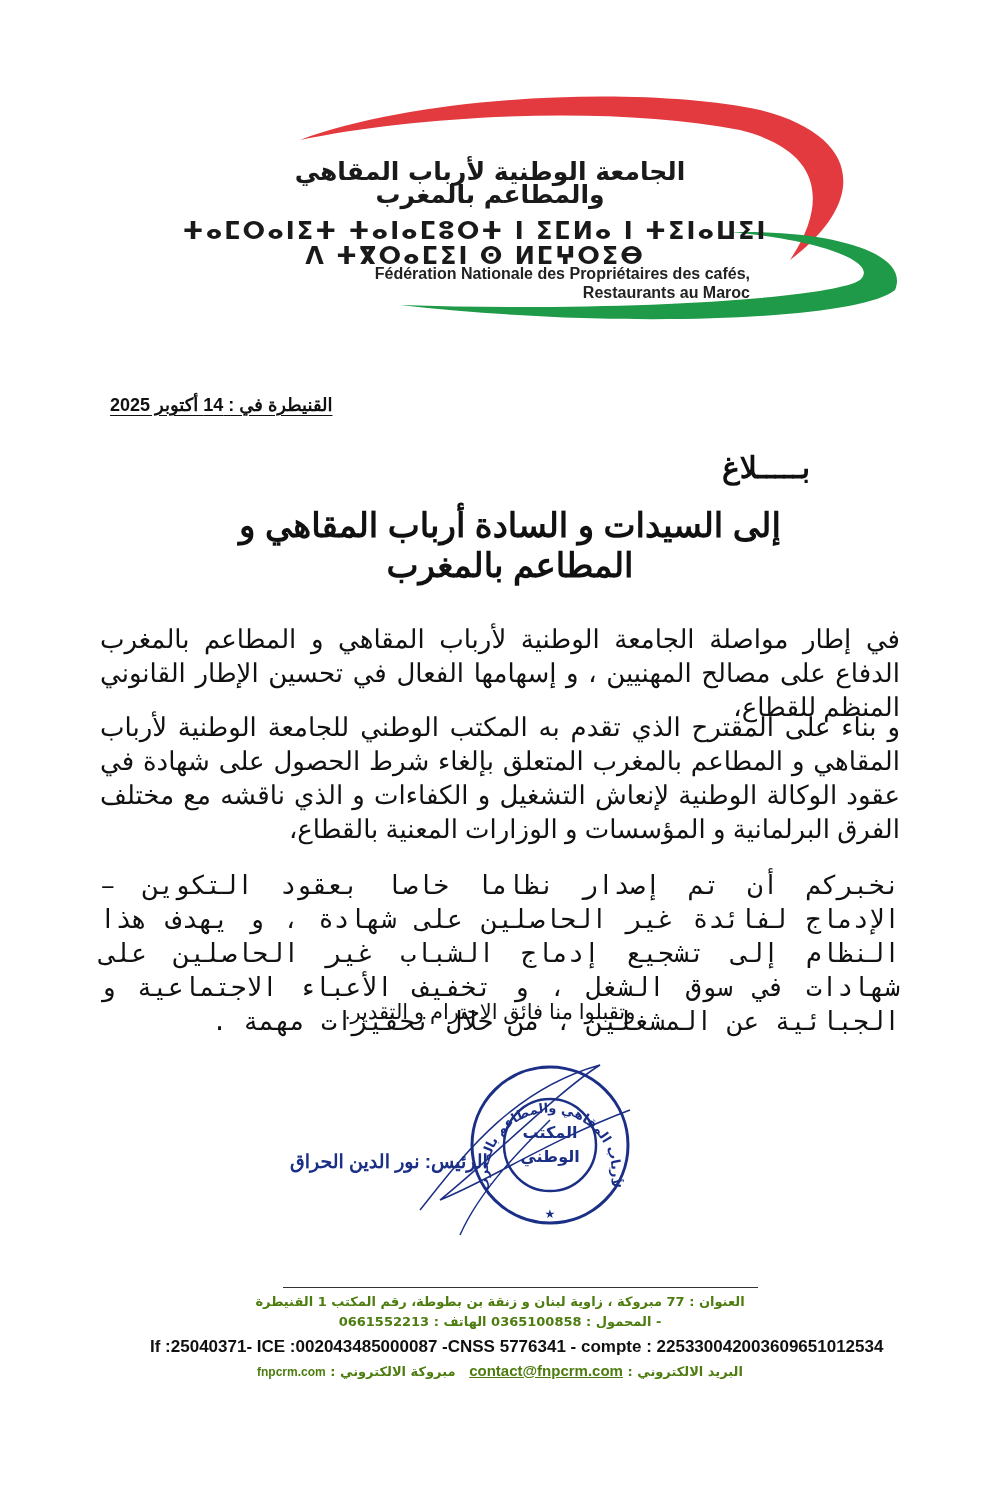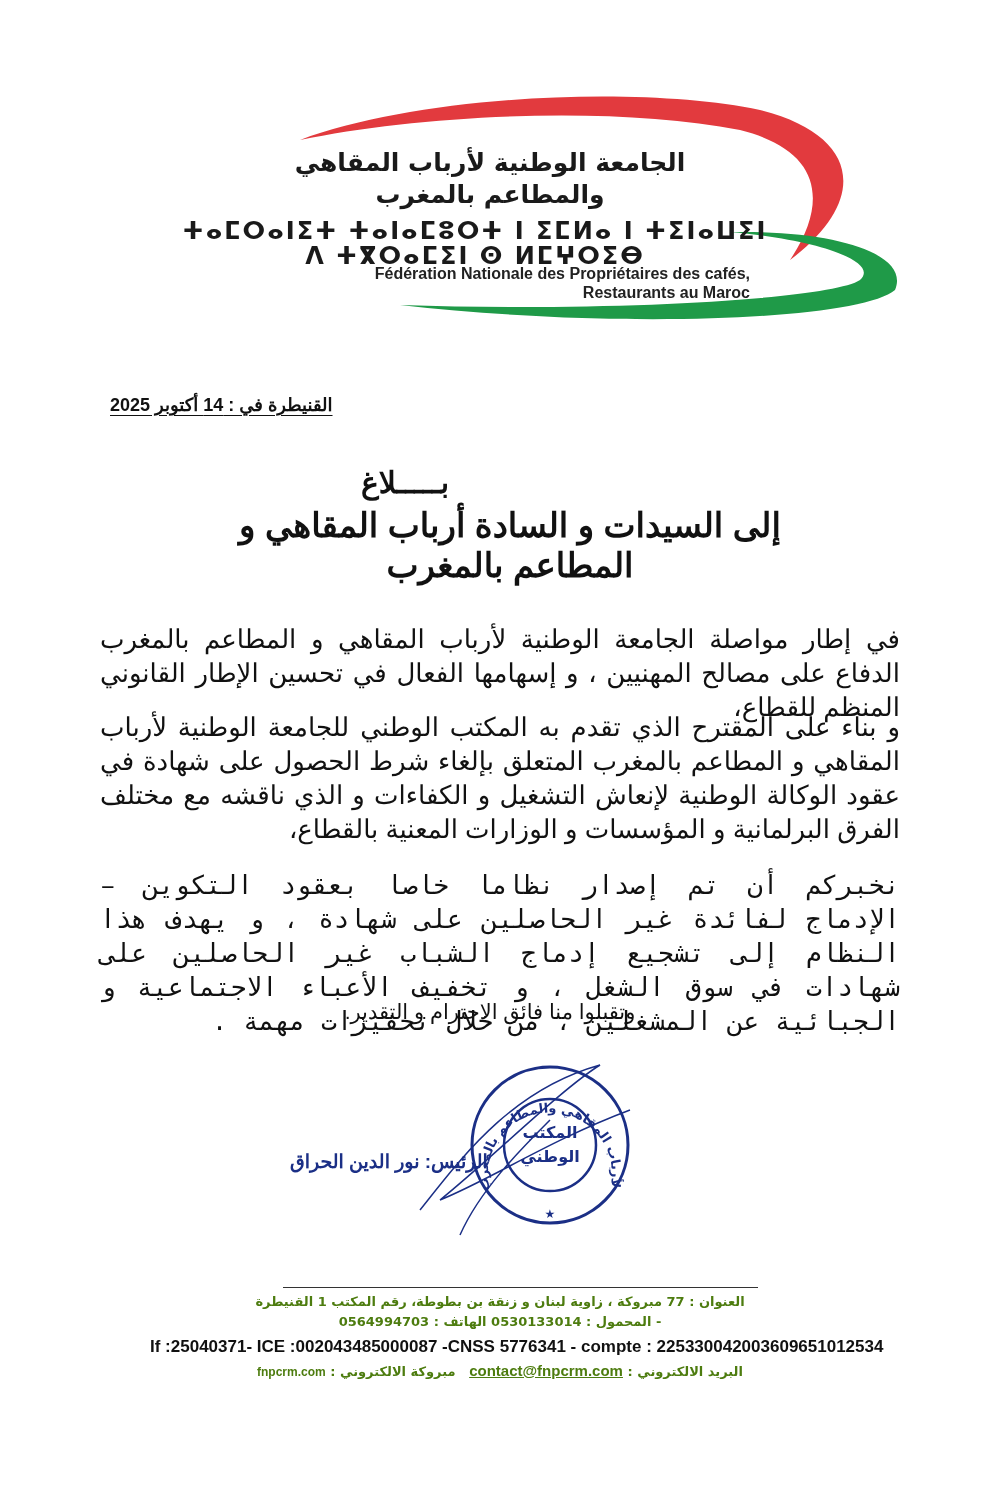--- a/index.html
+++ b/index.html
@@ -4,41 +4,41 @@
 <style>
   html, body { margin: 0; padding: 0; background: #ffffff; }
   body { width: 1000px; height: 1497px; position: relative; overflow: hidden; font-family: "DejaVu Sans", sans-serif; color: #111; }
   
   #logo-svg { position: absolute; left: 0; top: 0; width: 1000px; height: 330px; }
   .logo-ar { position: absolute; left: 240px; width: 500px; text-align: center; direction: rtl; font-family: "DejaVu Sans", sans-serif; font-weight: bold; font-size: 25px; color: #1a1a1a; line-height: 30px; }
   .logo-tif { position: absolute; left: 150px; width: 650px; text-align: center; font-family: "DejaVu Sans", sans-serif; font-weight: bold; font-size: 24px; letter-spacing: 2px; color: #1a1a1a; line-height: 26px; }
   .logo-fr { position: absolute; left: 140px; width: 610px; text-align: right; font-family: "Liberation Sans", sans-serif; font-weight: bold; font-size: 16px; color: #222; line-height: 20px; }
   
   .date { position: absolute; left: 110px; top: 394px; font-family: "Liberation Sans", sans-serif; font-weight: bold; font-size: 18px; direction: rtl; text-decoration: underline; text-underline-offset: 4px; }
-  .title { position: absolute; left: 0; width: 810px; top: 450px; text-align: center; font-family: "Liberation Sans", sans-serif; font-weight: bold; font-size: 30px; direction: rtl; margin-top: 15px; }
+  .title { position: absolute; left: 0; width: 810px; top: 450px; font-family: "Liberation Sans", sans-serif; font-weight: bold; font-size: 30px; direction: rtl; }
   .subtitle { position: absolute; left: 200px; width: 620px; top: 505px; text-align: center; font-family: "Liberation Sans", sans-serif; font-weight: bold; font-size: 34px; direction: rtl; }
   .body-text { position: absolute; left: 100px; width: 800px; direction: rtl; text-align: justify; font-family: "Liberation Sans", sans-serif; font-size: 26px; line-height: 34px; }
   .closing { position: absolute; left: 300px; width: 380px; top: 1000px; text-align: center; direction: rtl; font-family: "Liberation Sans", sans-serif; font-size: 21px; }
   
   .signer { position: absolute; left: 290px; top: 1150px; direction: rtl; font-family: "Liberation Sans", sans-serif; font-weight: bold; font-size: 19px; color: #1b2f86; }
   #stamp-svg { position: absolute; left: 400px; top: 1050px; width: 260px; height: 200px; }
   
   .sep { position: absolute; left: 283px; width: 475px; top: 1287px; border-top: 1px solid #333; }
   .foot { position: absolute; left: 0; width: 1000px; text-align: center; font-family: "DejaVu Sans", sans-serif; font-weight: bold; font-size: 13px; direction: rtl; color: #4d7c0f; }
   .foot-ids { position: absolute; left: 150px; top: 1337px; font-family: "Liberation Sans", sans-serif; font-weight: bold; font-size: 17px; white-space: nowrap; }
   .email { text-decoration: underline; }
 </style>
 </head>
 <body>
 
 <svg id="logo-svg" viewBox="0 0 1000 330">
   <path d="M300,140 C420,95 640,85 760,110 C860,135 870,200 790,260 C830,200 820,150 740,130 C610,105 420,115 300,140 Z" fill="#e23a3e"></path>
   <path d="M730,232 C840,230 910,255 895,290 C860,320 620,330 400,305 C600,312 830,300 860,280 C880,262 820,240 730,232 Z" fill="#1f9a48"></path>
 </svg>
-<div class="logo-ar" style="top:148px;">الجامعة الوطنية لأرباب المقاهي</div>
+<div class="logo-ar" style="top:157px;">الجامعة الوطنية لأرباب المقاهي</div>
 <div class="logo-ar" style="top:180px;">والمطاعم بالمغرب</div>
 <div class="logo-tif" style="top:218px;">ⵜⴰⵎⵔⴰⵏⵉⵜ ⵜⴰⵏⴰⵎⵓⵔⵜ ⵏ ⵉⵎⵍⴰ ⵏ ⵜⵉⵏⴰⵡⵉⵏ</div>
 <div class="logo-tif" style="top:243px;">ⴷ ⵜⴳⵔⴰⵎⵉⵏ ⵙ ⵍⵎⵖⵔⵉⴱ</div>
 <div class="logo-fr" style="top:264px;">Fédération Nationale des Propriétaires des cafés,</div>
 <div class="logo-fr" style="top:283px;">Restaurants au Maroc</div>
 
 <div class="date">القنيطرة في : 14 أكتوبر 2025</div>
 
 <div class="title">بـــــلاغ</div>
 <div class="subtitle">إلى السيدات و السادة أرباب المقاهي و المطاعم بالمغرب</div>
@@ -55,21 +55,21 @@
   <text x="150" y="112" text-anchor="middle" font-size="16" font-weight="bold" fill="#1b2f86" font-family="DejaVu Sans, sans-serif">الوطني</text>
   <path id="ring-path" d="M90,140 A62,62 0 1,1 210,140" fill="none"></path>
   <text font-size="13" font-weight="bold" fill="#1b2f86" font-family="DejaVu Sans, sans-serif"><textPath href="#ring-path">الجامعة الوطنية لأرباب المقاهي والمطاعم بالمغرب</textPath></text>
   <text x="150" y="168" text-anchor="middle" font-size="12" fill="#1b2f86">★</text>
   <path d="M20,160 C60,110 110,40 200,15 C160,40 90,110 40,150 C90,130 150,90 230,60 M60,185 C80,140 120,100 150,70" fill="none" stroke="#1b2f86" stroke-width="1.5"></path>
 </svg>
 <div class="signer">الرئيس: نور الدين الحراق</div>
 
 <div class="sep"></div>
 <div class="foot" style="top:1294px;">العنوان : 77 مبروكة ، زاوية لبنان و زنقة بن بطوطة، رقم المكتب 1 القنيطرة</div>
-<div class="foot" style="top:1314px;">- المحمول : 0530133014 الهاتف :  0564994703</div>
+<div class="foot" style="top:1314px;">- المحمول : 0365100858 الهاتف :  0661552213</div>
 <div class="foot-ids">If  :25040371- ICE :002043485000087 -CNSS 5776341 - compte : 225330042003609651012534</div>
 <div class="foot" style="top:1362px; font-size:13px;">
   <span>البريد الالكتروني :</span>
   <span class="email" style="font-family:'Liberation Sans',sans-serif;font-size:15px;">contact@fnpcrm.com</span>
   &nbsp;
   <span>مبروكة الالكتروني :</span>
   <span style="font-family:'Liberation Sans',sans-serif;font-size:12px;">fnpcrm.com</span>
 </div>
 
 </body></html>

